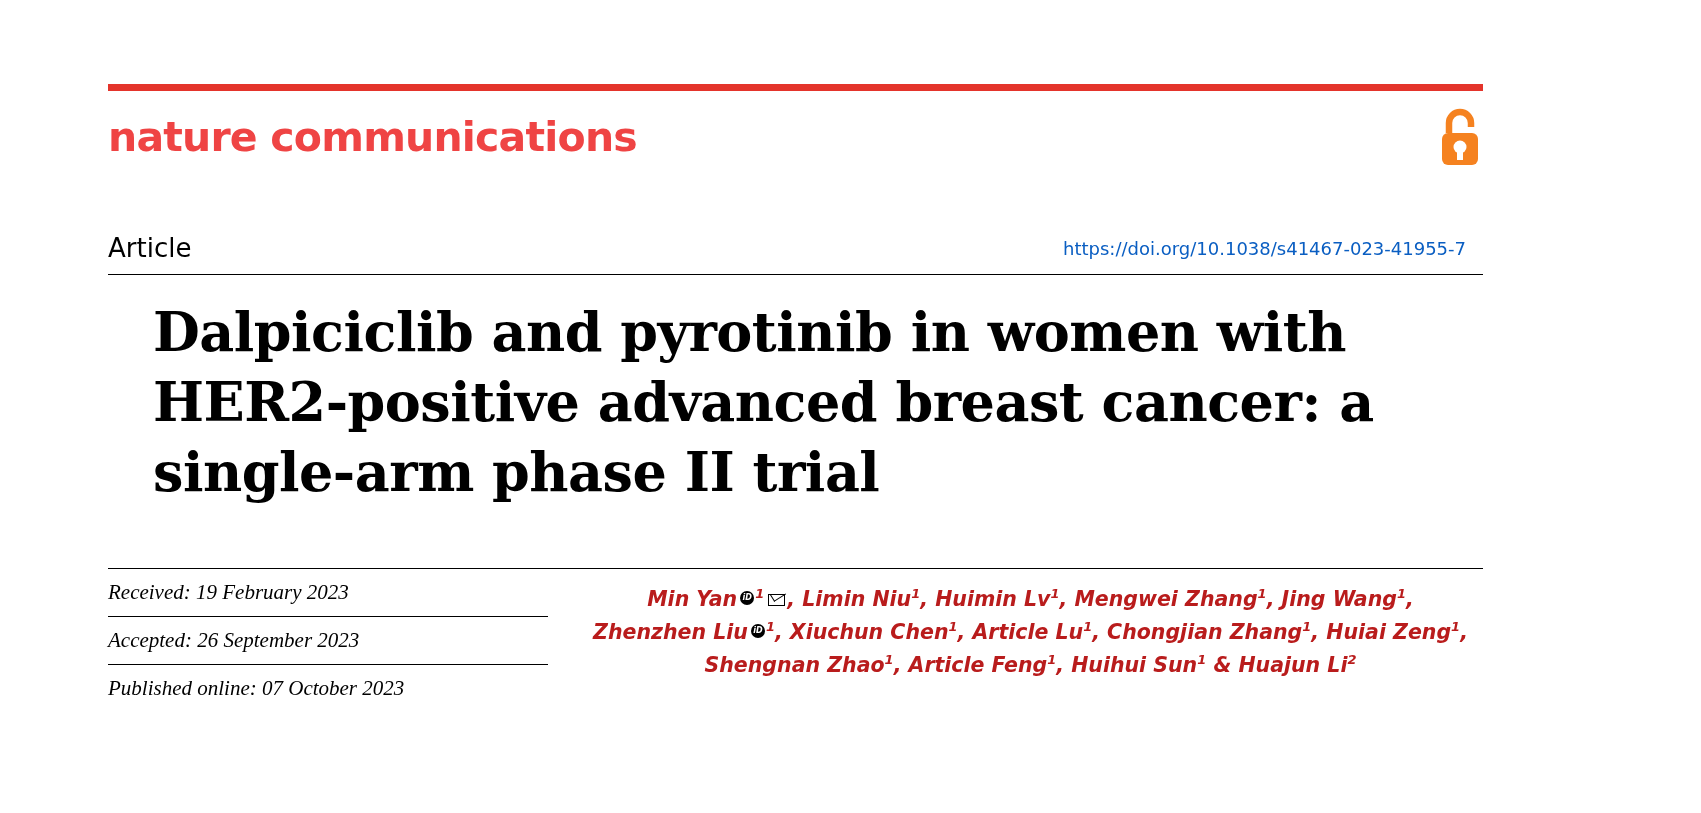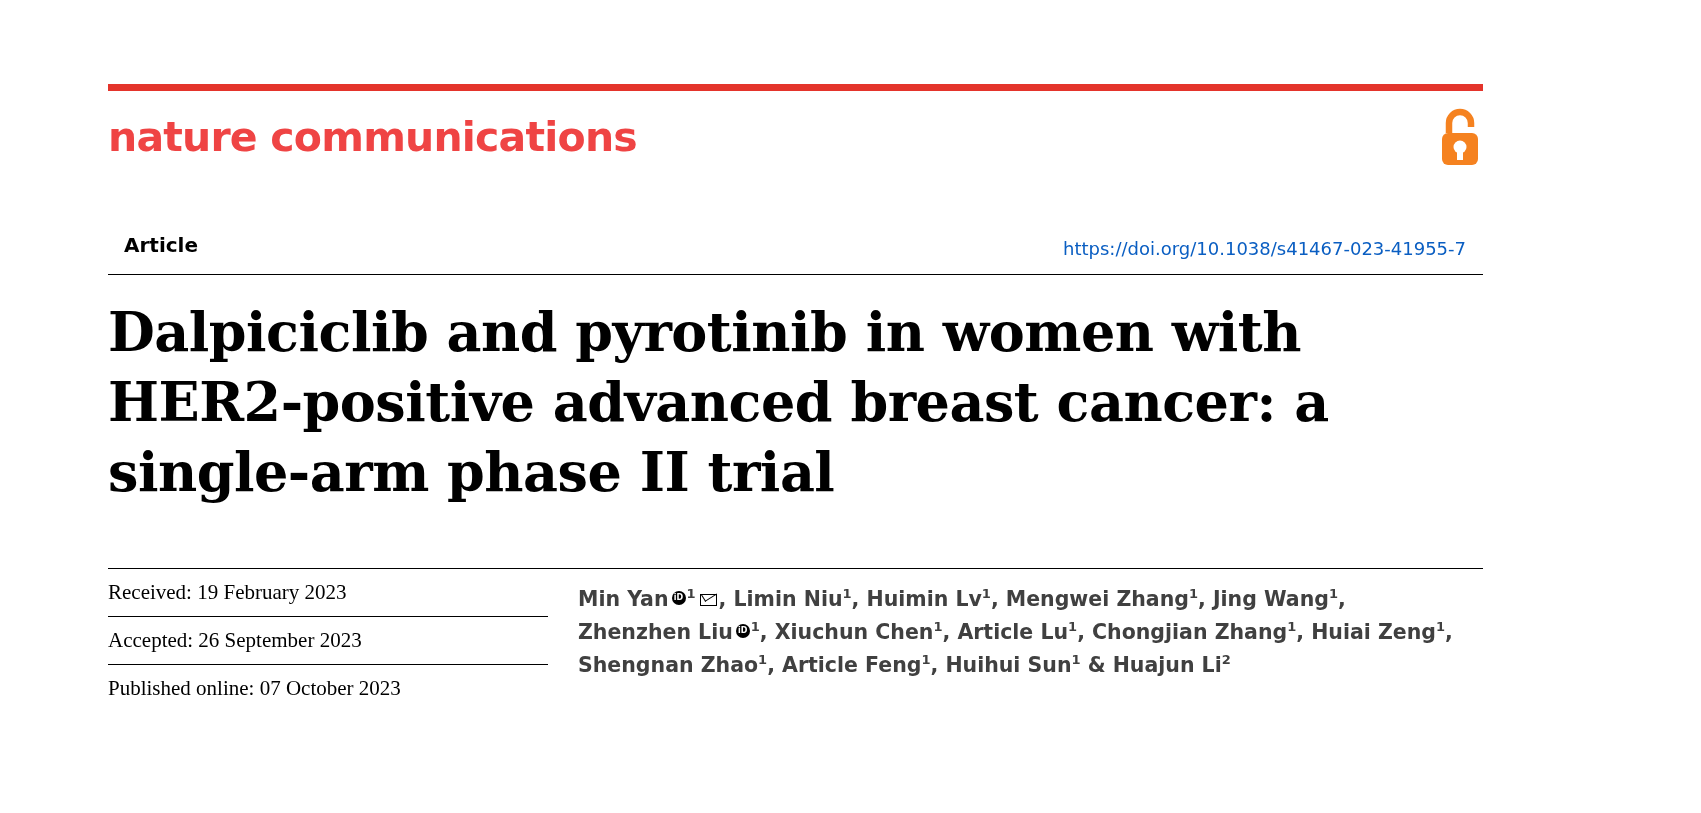--- a/index.html
+++ b/index.html
@@ -63,24 +63,24 @@
   
   .article-row {
     position: relative;
     margin-top: 62px;
     padding-bottom: 11px;
     border-bottom: 1.5px solid #000;
     height: 30px;
   }
   .article-label {
     font-family: "DejaVu Sans", sans-serif;
-    font-weight: 700;
-    font-size: 20px;
-    position: absolute;
-    left: 16px;
+    font-weight: 400;
+    font-size: 26px;
+    position: absolute;
+    left: 0;
     top: 0;
   }
   .doi-link {
     font-family: "DejaVu Sans", sans-serif;
     font-size: 18px;
     color: #0a5ec2;
     position: absolute;
     right: 17px;
     top: 5px;
     text-decoration: none;
@@ -89,27 +89,29 @@
   
   .title {
     font-family: "DejaVu Serif", serif;
     font-weight: 700;
     font-size: 54px;
     line-height: 1.30;
     letter-spacing: -0.5px;
     margin-top: 22px;
     max-width: 1330px;
     color: #000;
+    margin-left: 45px;
   }
 
   
   .lower {
     position: relative;
     margin-top: 60px;
     display: flex;
+    font-style: italic;
   }
   .dates-col {
     width: 440px;
     flex: 0 0 440px;
     border-top: 1.2px solid #000;
   }
   .date-line {
     font-family: "Liberation Serif", serif;
     font-size: 21px;
     padding: 11px 0 11px 0;
@@ -125,21 +127,22 @@
     flex: 1;
     padding-left: 30px;
     border-top: 1.2px solid #000;
     padding-top: 14px;
   }
   .authors {
     font-family: "DejaVu Sans", sans-serif;
     font-weight: 700;
     font-size: 20.5px;
     line-height: 1.62;
-    color: #404040;
+    color: #b91c1c;
+    text-align: center;
   }
   .authors sup {
     font-size: 13px;
     vertical-align: super;
     line-height: 0;
   }
   .orcid {
     display: inline-block;
     width: 14px;
     height: 14px;

